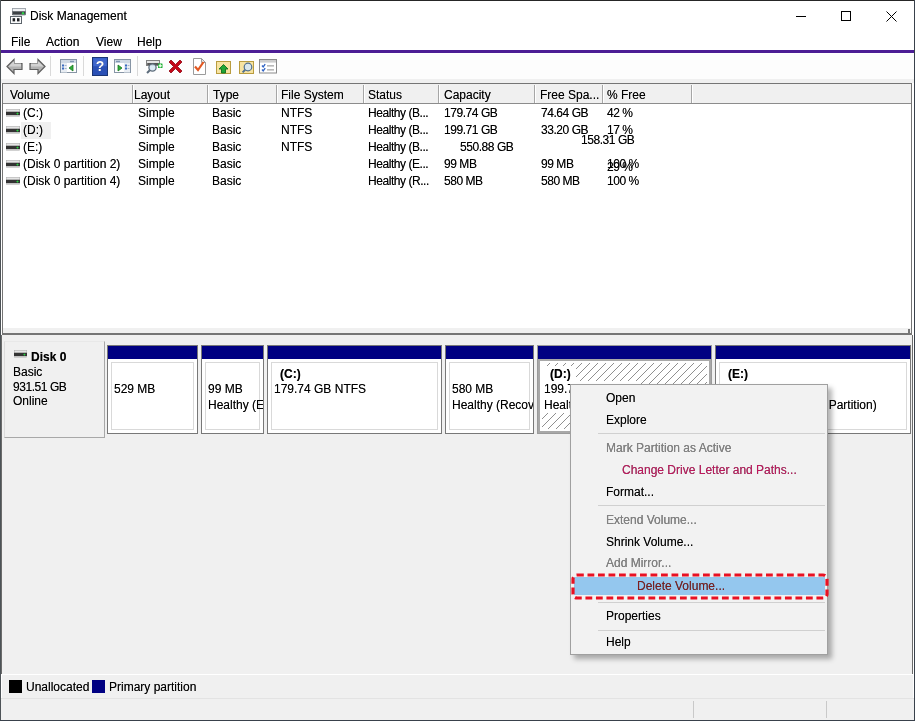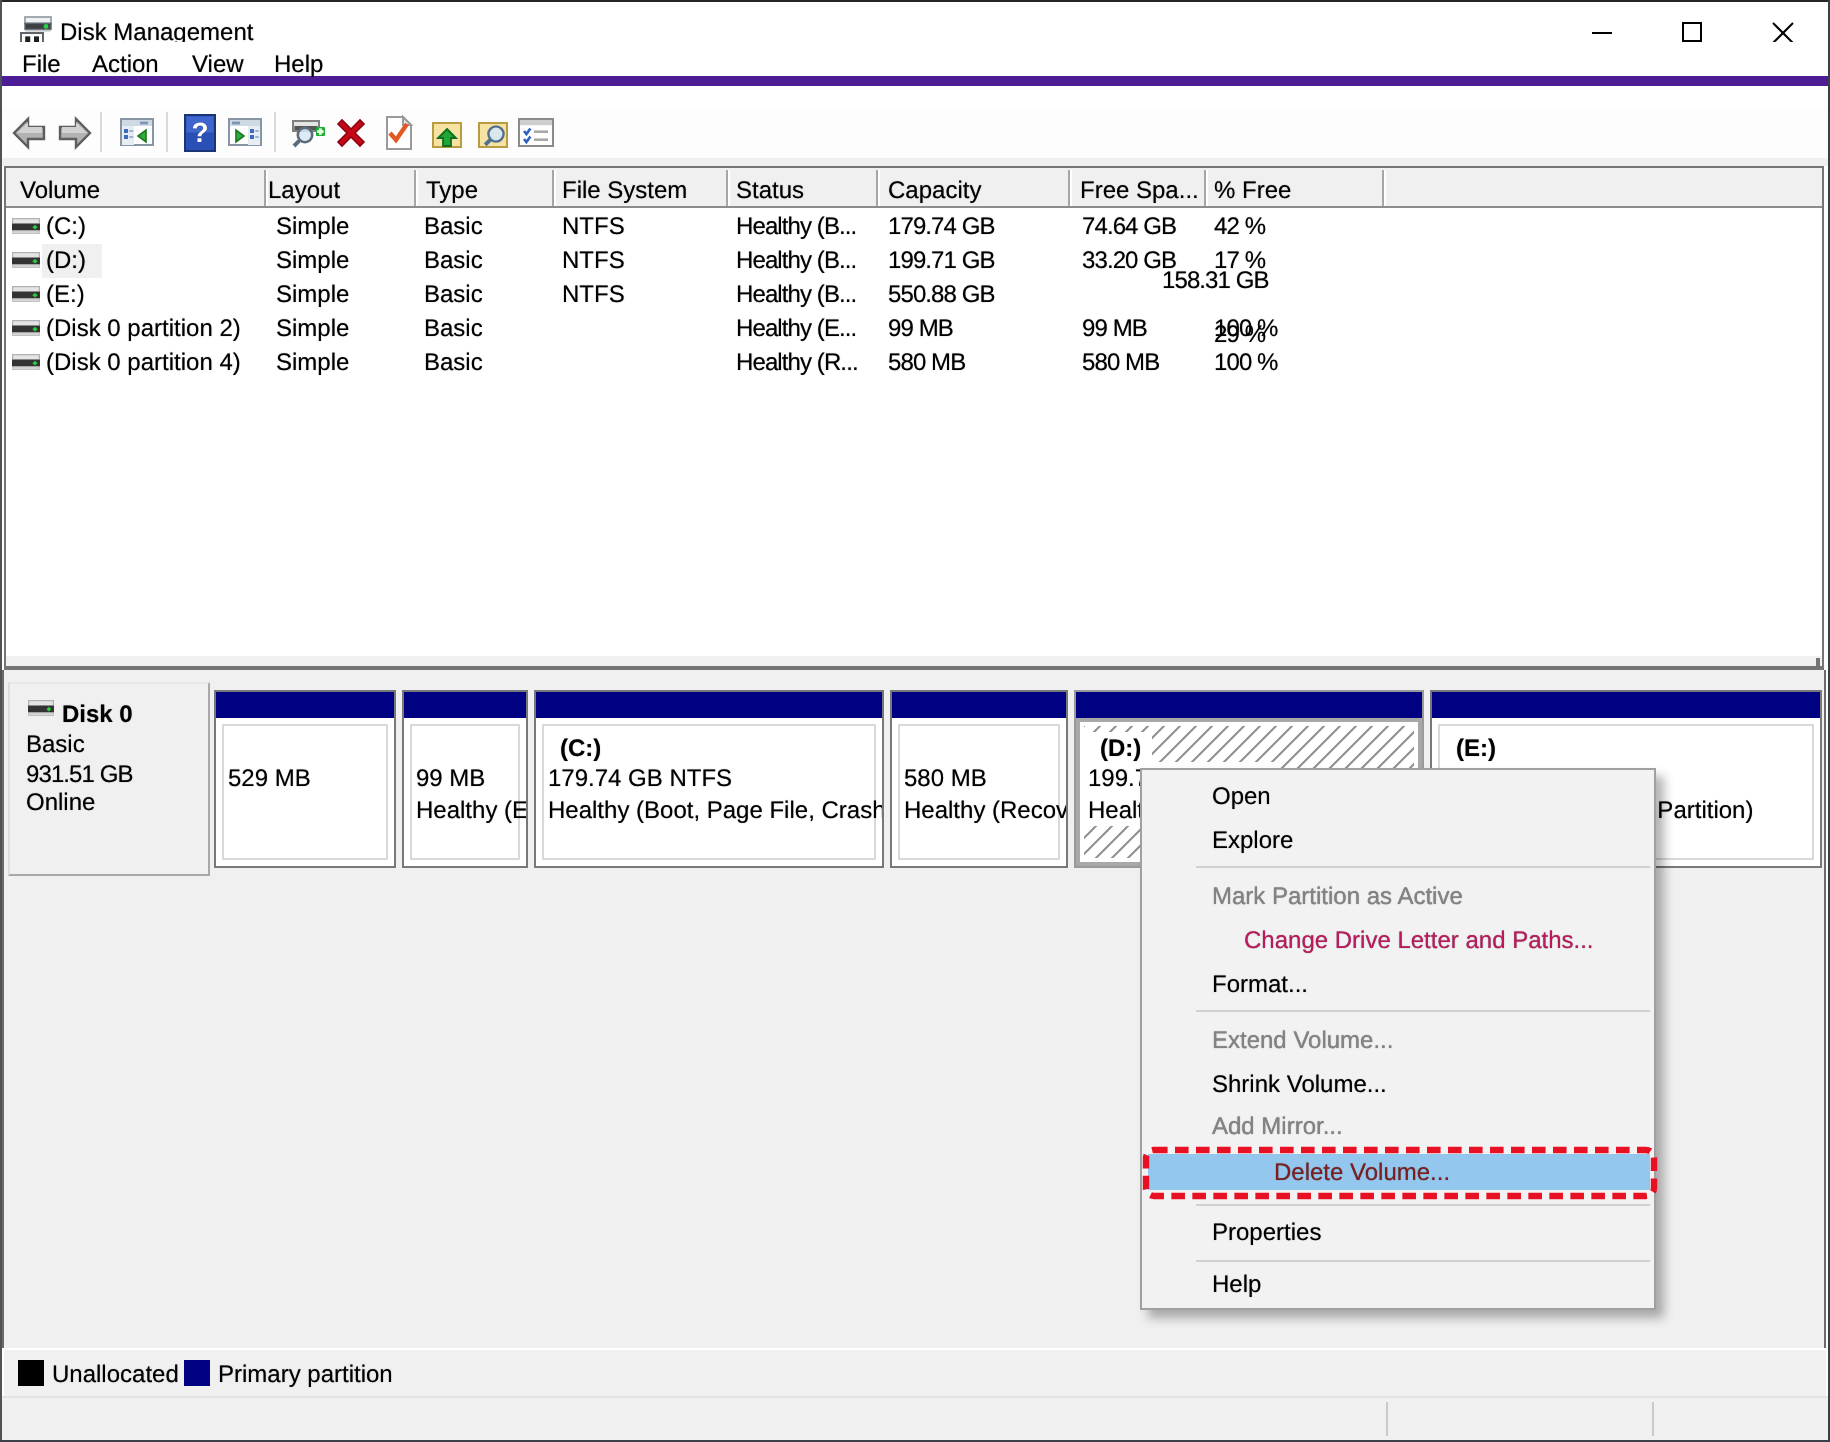--- a/index.html
+++ b/index.html
@@ -31,21 +31,21 @@
   <div class="abs t12" style="left:29px;top:7px;">Disk Management</div>
 
   <svg class="abs" style="left:789px;top:0;" width="125" height="30" viewBox="0 0 125 30">
     <line x1="6" y1="15.5" x2="16" y2="15.5" stroke="#000" stroke-width="1"></line>
     <rect x="51.5" y="10.5" width="9" height="9" fill="none" stroke="#000" stroke-width="1"></rect>
     <line x1="96.5" y1="10.5" x2="106.5" y2="20.5" stroke="#000" stroke-width="1"></line>
     <line x1="106.5" y1="10.5" x2="96.5" y2="20.5" stroke="#000" stroke-width="1"></line>
   </svg>
 </div>
 
-<div id="menubar" class="abs" style="left:1px;top:21px;width:913px;height:22px;background:#ffffff;border-bottom:5px solid #4c1d95;">
+<div id="menubar" class="abs" style="left:1px;top:31px;width:913px;height:22px;background:#ffffff;border-bottom:3px solid #4c1d95;">
   <div class="abs t13" style="left:10px;top:3px;">File</div>
   <div class="abs t13" style="left:45px;top:3px;">Action</div>
   <div class="abs t13" style="left:95px;top:3px;">View</div>
   <div class="abs t13" style="left:136px;top:3px;">Help</div>
 </div>
 
 <div id="toolbar" class="abs" style="left:1px;top:54px;width:913px;height:25px;background:#fdfdfd;">
   <div class="abs" style="left:49px;top:2px;width:1px;height:20px;background:#d9d9d9;"></div>
   <div class="abs" style="left:82px;top:2px;width:1px;height:20px;background:#d9d9d9;"></div>
   <div class="abs" style="left:136px;top:2px;width:1px;height:20px;background:#d9d9d9;"></div>
@@ -199,21 +199,21 @@
       <rect x="0.3" y="0.3" width="13.4" height="2.7" fill="#e4e4e4" stroke="#b0b0b0" stroke-width="0.6"></rect>
       <rect x="0" y="2.8" width="14" height="3.6" fill="#333333"></rect>
       <path d="M10.2 4.6 L11.5 3.4 L12.8 4.6 L11.5 5.8 Z" fill="#27cf3f"></path>
       <rect x="0.3" y="6.4" width="13.4" height="1.3" fill="#d9d9d9" stroke="#bdbdbd" stroke-width="0.5"></rect>
     </svg>
     <div class="abs t13" style="left:23px;top:139px;">(E:)</div>
     <div class="abs t13" style="left:138px;top:139px;">Simple</div>
     <div class="abs t13" style="left:212px;top:139px;">Basic</div>
     <div class="abs t13" style="left:281px;top:139px;">NTFS</div>
     <div class="abs t13 num" style="left:368px;top:139px;">Healthy (B...</div>
-    <div class="abs t13 num" style="left:444px;top:139px;">550.88 GB</div>
+    <div class="abs t13 num" style="left:460px;top:139px;">550.88 GB</div>
     <div class="abs t13 num" style="left:541px;top:132px;margin-left:40px;">158.31 GB</div>
     <div class="abs t13 num" style="left:607px;top:139px;margin-top:20px;">29 %</div>
     <svg class="abs" style="left:6px;top:159.5px;" width="14" height="8" viewBox="0 0 14 8">
       <rect x="0.3" y="0.3" width="13.4" height="2.7" fill="#e4e4e4" stroke="#b0b0b0" stroke-width="0.6"></rect>
       <rect x="0" y="2.8" width="14" height="3.6" fill="#333333"></rect>
       <path d="M10.2 4.6 L11.5 3.4 L12.8 4.6 L11.5 5.8 Z" fill="#27cf3f"></path>
       <rect x="0.3" y="6.4" width="13.4" height="1.3" fill="#d9d9d9" stroke="#bdbdbd" stroke-width="0.5"></rect>
     </svg>
     <div class="abs t13" style="left:23px;top:156px;">(Disk 0 partition 2)</div>
     <div class="abs t13" style="left:138px;top:156px;">Simple</div>
@@ -265,21 +265,20 @@
       <div style="position:absolute;left:0;top:0;width:100%;height:13px;background:#000082;"></div>
       <div style="position:absolute;left:3px;top:16px;right:3px;bottom:3px;border:1px solid #d9d9d9;"></div>
       <div class="abs t13" style="left:6px;top:35px;">99 MB</div>
       <div class="abs t13" style="left:6px;top:51px;">Healthy (EFI Sys</div>
     </div>
     <div class="abs" style="left:267px;top:345px;width:175px;height:89px;background:#ffffff;border:1px solid #787878;overflow:hidden;">
       <div style="position:absolute;left:0;top:0;width:100%;height:13px;background:#000082;"></div>
       <div style="position:absolute;left:3px;top:16px;right:3px;bottom:3px;border:1px solid #d9d9d9;"></div>
       <div class="abs t13" style="left:12px;top:20px;font-weight:bold;">(C:)</div>
       <div class="abs t13" style="left:6px;top:35px;">179.74 GB NTFS</div>
-      <div class="abs t13" style="left:6px;top:51px;">Healthy (Boot, Page File, Crash</div>
     </div>
     <div class="abs" style="left:445px;top:345px;width:89px;height:89px;background:#ffffff;border:1px solid #787878;overflow:hidden;">
       <div style="position:absolute;left:0;top:0;width:100%;height:13px;background:#000082;"></div>
       <div style="position:absolute;left:3px;top:16px;right:3px;bottom:3px;border:1px solid #d9d9d9;"></div>
       <div class="abs t13" style="left:6px;top:35px;">580 MB</div>
       <div class="abs t13" style="left:6px;top:51px;">Healthy (Recovery Part</div>
     </div>
     <div class="abs" style="left:537px;top:345px;width:175px;height:89px;background:#ffffff;border:1px solid #9a9a9a;overflow:hidden;">
       <div style="position:absolute;left:0;top:0;width:100%;height:13px;background:#000082;"></div>
       <svg style="position:absolute;left:0;top:13px;" width="173" height="74">

